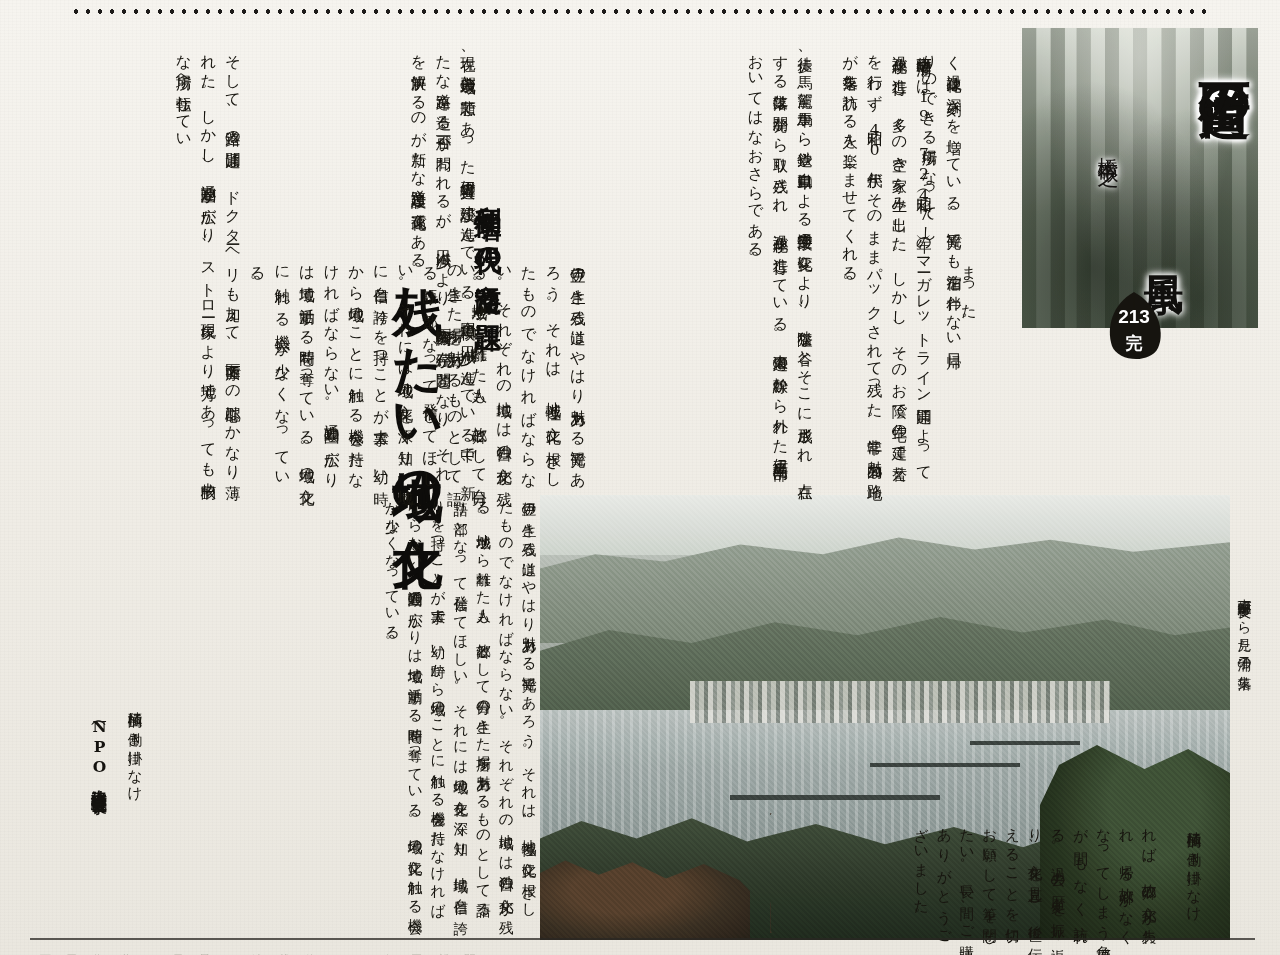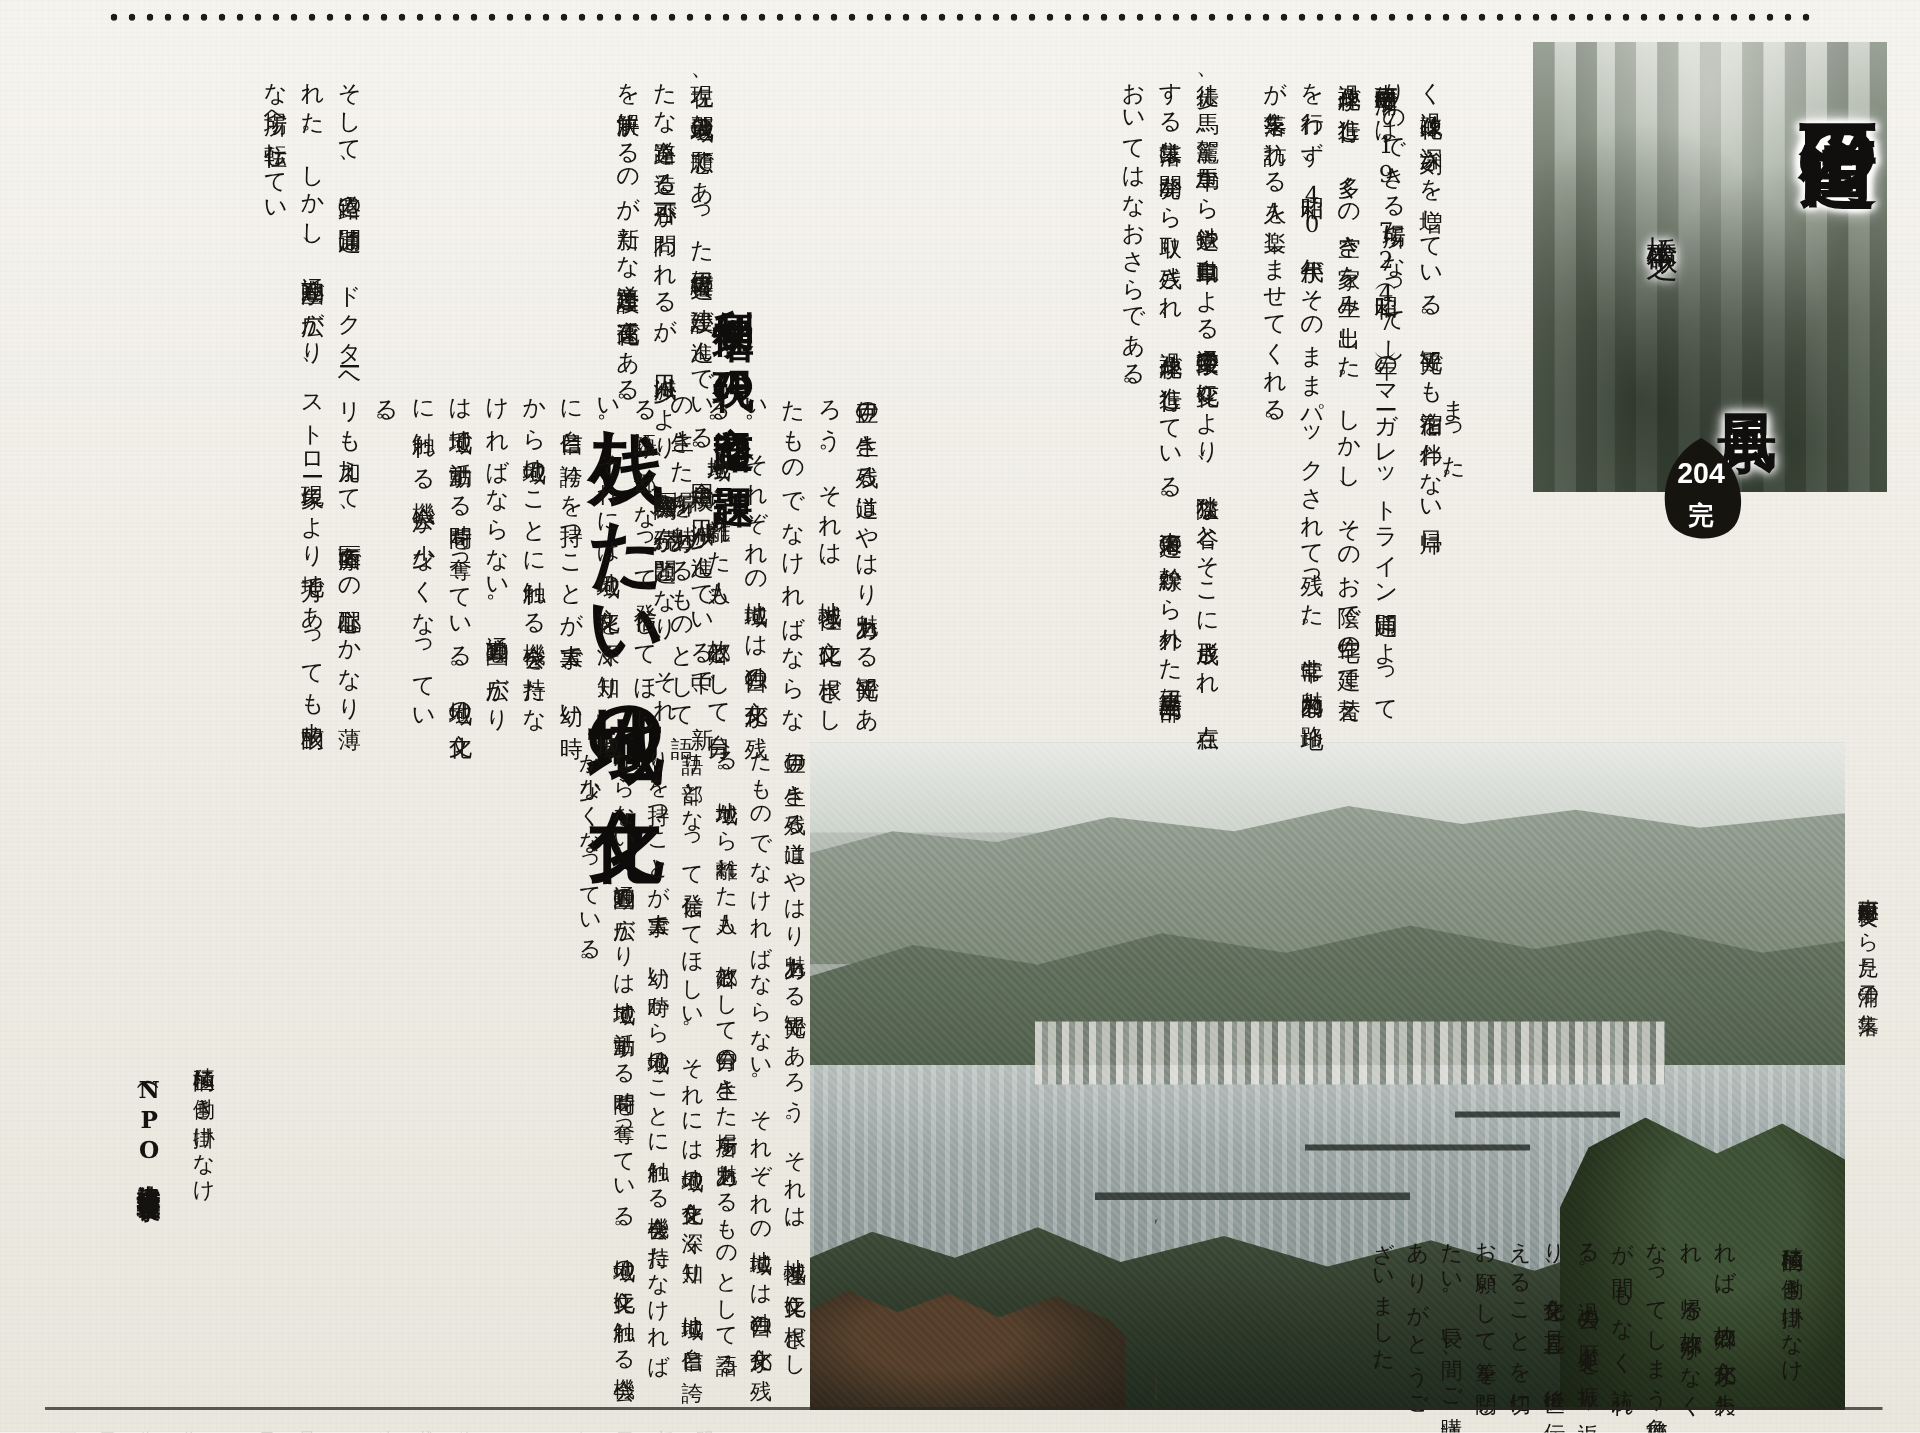--- a/index.html
+++ b/index.html
@@ -175,21 +175,21 @@
   <div class="masthead">
     <div class="mast-photo"></div>
     <div class="mast-title">下田街道の</div>
     <div class="mast-sub">風景</div>
     <div class="author">橋本敬之</div>
     <div class="leaf">
       <svg viewBox="0 0 64 74">
         <path d="M32 2 C10 14 4 38 10 56 C16 72 48 74 56 58 C64 40 54 14 32 2 Z" fill="#16140f"></path>
         <path d="M32 6 L32 68" stroke="#16140f" stroke-width="1" fill="none"></path>
       </svg>
-      <div class="num">204</div>
+      <div class="num">213</div>
       <div class="kan">完</div>
     </div>
   </div>
 
   <div class="photo">
     <div class="ph-sky"></div>
     <div class="ph-hillfar"></div>
     <div class="ph-hillmid"></div>
     <div class="ph-water"></div>
     <div class="ph-town"></div>

